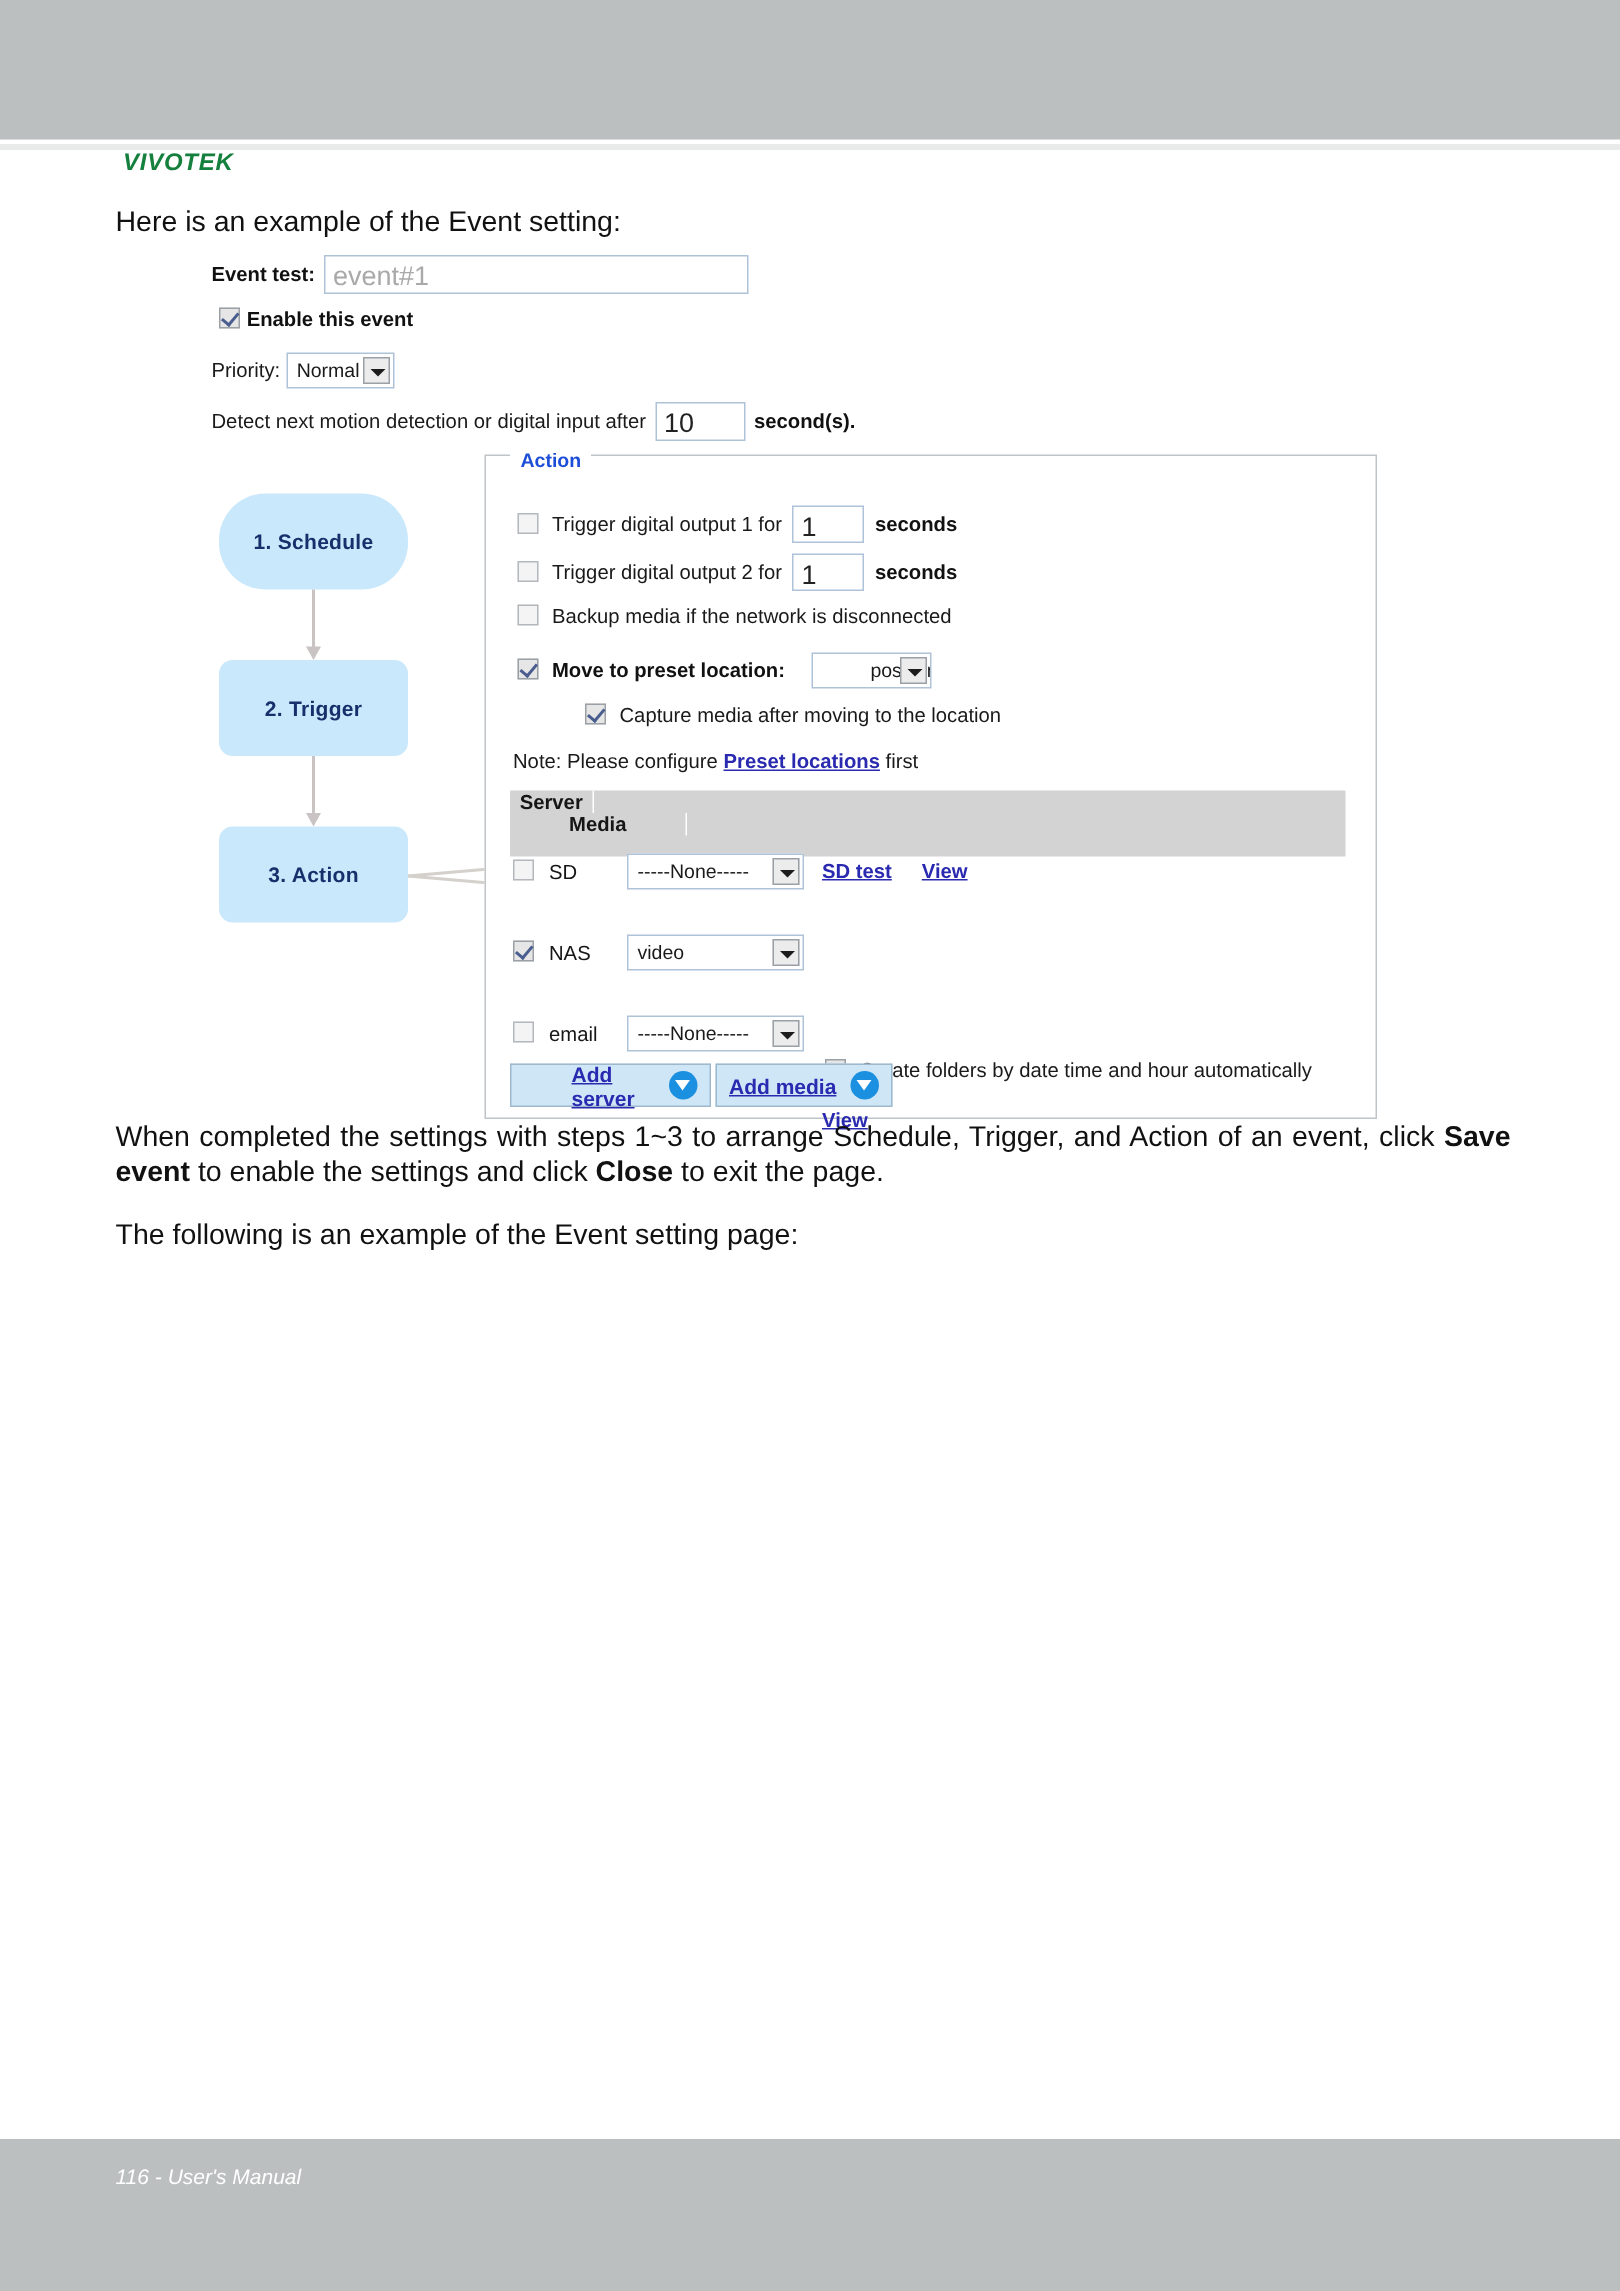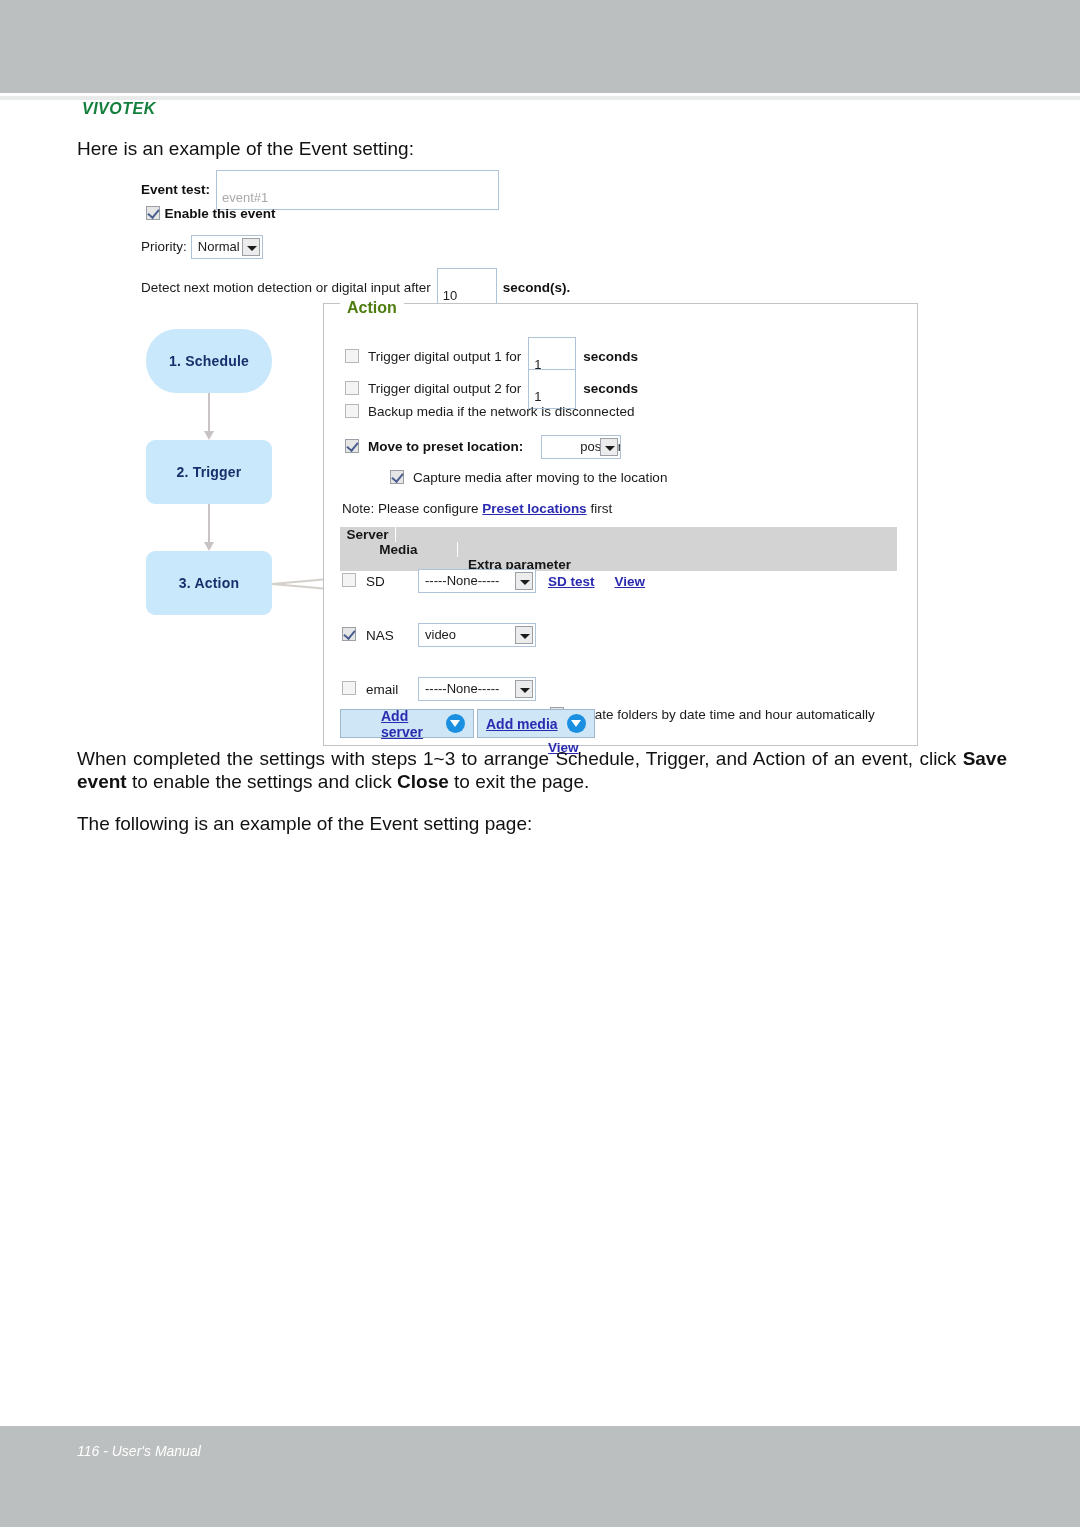--- a/index.html
+++ b/index.html
@@ -51,22 +51,22 @@
   }
   .chk.off{background:#f4f4f4;border-color:#b4b7bb;}
   .chk.on{background:#e6e6e6;border-color:#9aa0a6;}
   .chk.on:after{
     content:"";position:absolute;left:3px;top:0px;width:5px;height:9px;
     border:solid #4a5d8f;border-width:0 2px 2px 0;transform:rotate(40deg);
   }
 
   .txtbox{
     display:inline-block;border:1px solid #aec3d8;background:#fff;
-    box-sizing:border-box;font-size:13px;color:#222;
-    padding:19px 5px;vertical-align:middle;
+    box-sizing:border-box;font-size:18px;color:#222;
+    padding:3px 5px;vertical-align:middle;
   }
 
   .sel{
     display:inline-block;position:relative;border:1px solid #aec3d8;
     background:#fff;box-sizing:border-box;height:24px;
     vertical-align:middle;
   }
   .sel .selval{
     display:block;font-size:13px;color:#1a1a1a;line-height:22px;
     padding-left:6px;padding-right:26px;white-space:nowrap;
@@ -134,21 +134,21 @@
   .connector .c1{top:7px;transform:rotate(-5deg);}
   .connector .c2{top:7px;transform:rotate(5deg);}
 
   
   #action-panel{
     position:absolute;left:323px;top:303px;width:595px;height:443px;
     border:1px solid #bfc4c9;background:#fff;box-sizing:border-box;
   }
   #action-legend{
     position:absolute;left:340px;top:299px;background:#fff;
-    padding:0 7px;font-size:16px;font-weight:bold;color:#4d7c0f;
+    padding:0 7px;font-size:13px;font-weight:bold;color:#1d4ed8;
   }
 
   .act-row{position:absolute;white-space:nowrap;}
   #act-do1{left:345px;top:337px;}
   #act-do2{left:345px;top:369px;}
   #act-backup{left:345px;top:402px;}
   #act-preset{left:345px;top:435px;}
   #act-capture{left:390px;top:468px;}
   #act-note{left:342px;top:499px;}
 
@@ -284,21 +284,20 @@
 
 <div class="act-row" id="act-note">
   <span class="lbl">Note: Please configure </span><span class="lnk">Preset locations</span><span class="lbl"> first</span>
 </div>
 
 <div id="sm-table">
   <div class="sm-head">
     <div class="c-chk"></div>
     <div class="c-srv">Server</div>
     <div class="c-med">Media</div>
-    <div class="c-ext">Extra parameter</div>
   </div>
 
   <div class="sm-row" id="row-sd">
     <span class="chk off"></span><span class="srvname">SD</span><span class="sel media-sel">
         <span class="selval">-----None-----</span>
         <span class="arrow"></span>
       </span><span class="ext-links">
         <span class="lnk">SD test</span><span class="lnk">View</span>
       </span>
   </div>

